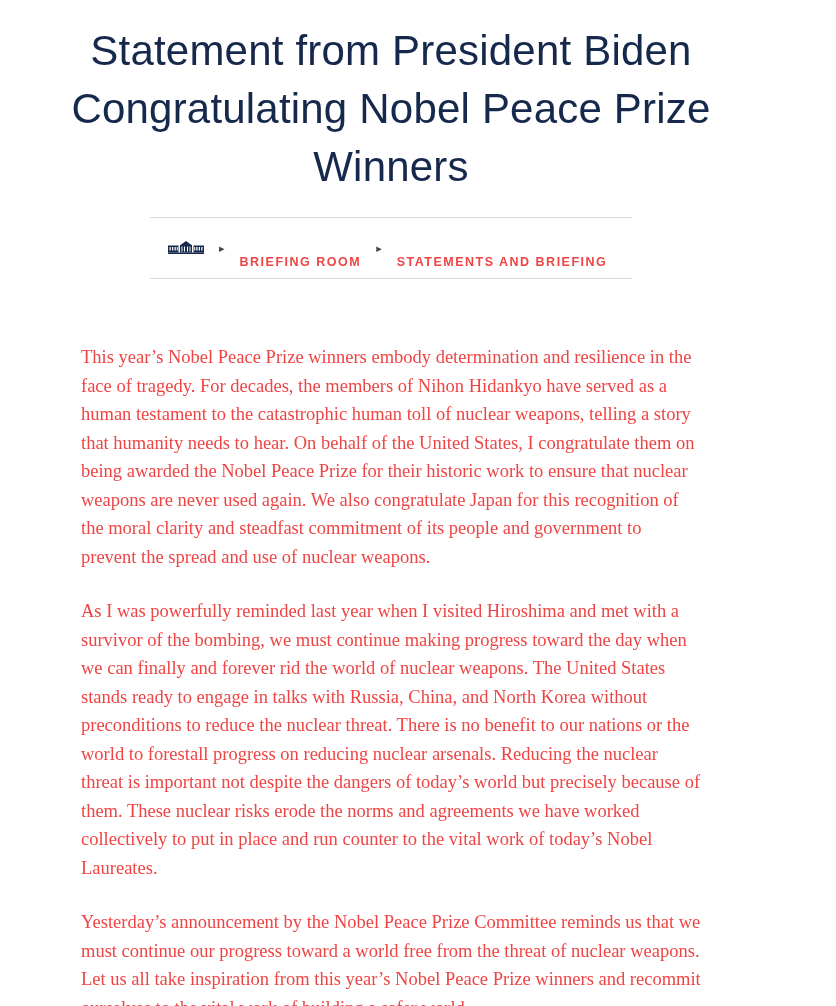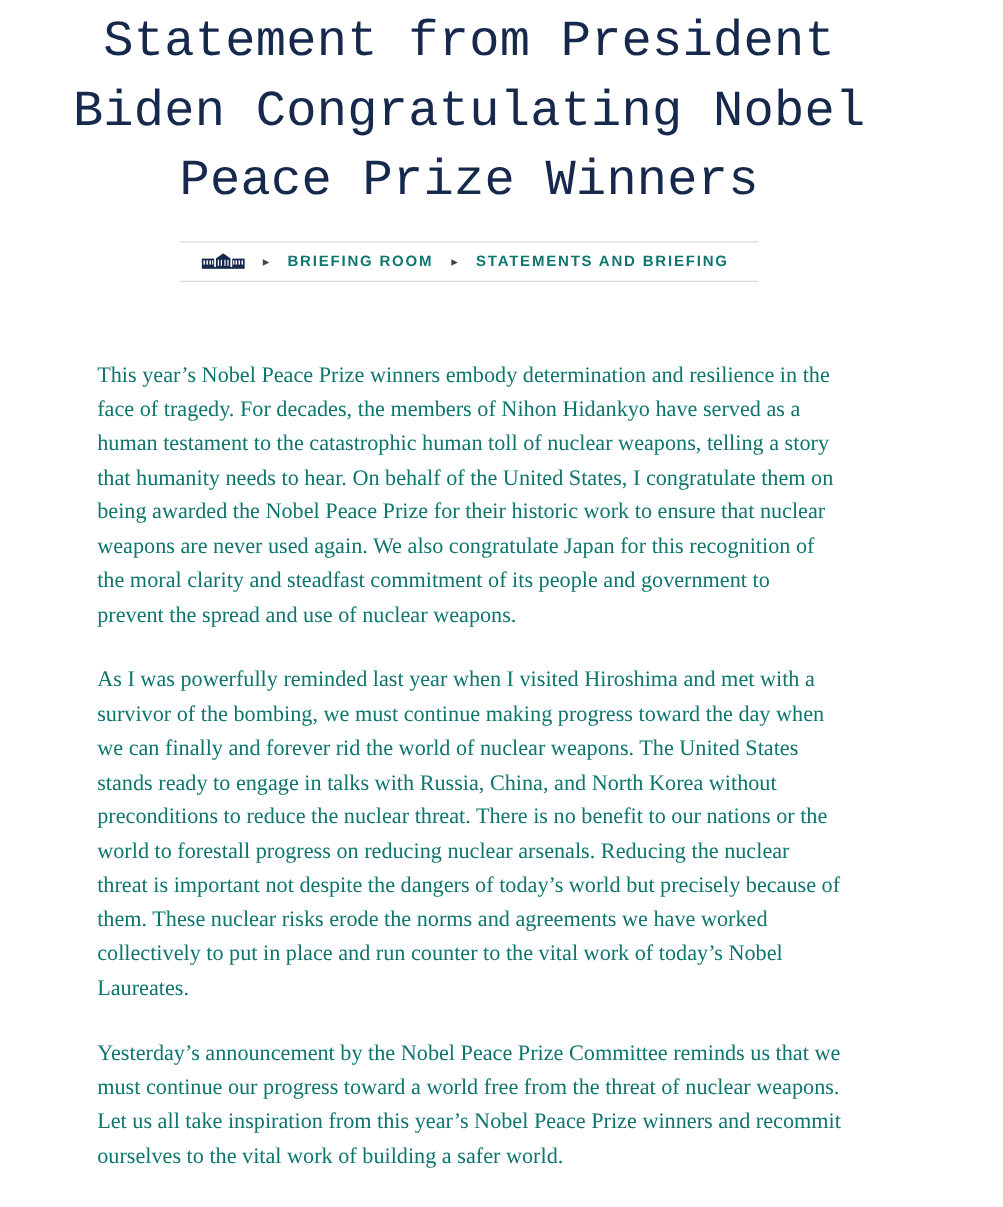--- a/index.html
+++ b/index.html
@@ -9,23 +9,23 @@
     height: 1006px;
     background: #ffffff;
     overflow: hidden;
     font-family: "Liberation Sans", sans-serif;
   }
   .page {
     width: 782px;
     padding-top: 6px;
   }
   .page-title {
-    margin: 0 auto;
+    margin: 16px auto;
     max-width: 690px;
-    font-family: Liberation Mono, monospace;
+    font-family: Liberation Sans, sans-serif;
     font-weight: 400;
     font-size: 42px;
     line-height: 58px;
     letter-spacing: 0.2px;
     color: #16294d;
     text-align: center;
   }
   .breadcrumb-bar {
     width: 482px;
     margin: 21px auto 0;
@@ -48,33 +48,34 @@
     font-size: 11px;
     line-height: 1;
     font-family: "DejaVu Sans", sans-serif;
     transform: translateY(-0.5px);
   }
   .crumb-link {
     font-family: "Liberation Sans", sans-serif;
     font-size: 12.5px;
     font-weight: 700;
     letter-spacing: 1.5px;
-    color: #0f766e;
+    color: #ef4444;
     text-decoration: none;
     white-space: nowrap;
+    margin-top: 28px;
   }
   .article {
     width: 620px;
     margin: 64px auto 0;
   }
   .article p {
     font-family: "Liberation Serif", serif;
     font-size: 18.5px;
     line-height: 28.5px;
-    color: #0f766e;
+    color: #ef4444;
     margin: 0 0 26px 0;
   }
   .article p:last-child { margin-bottom: 12px; }
 </style>
 </head>
 <body>
 
 <div class="page">
 
   <h1 class="page-title">Statement from President Biden Congratulating Nobel Peace Prize Winners</h1>

